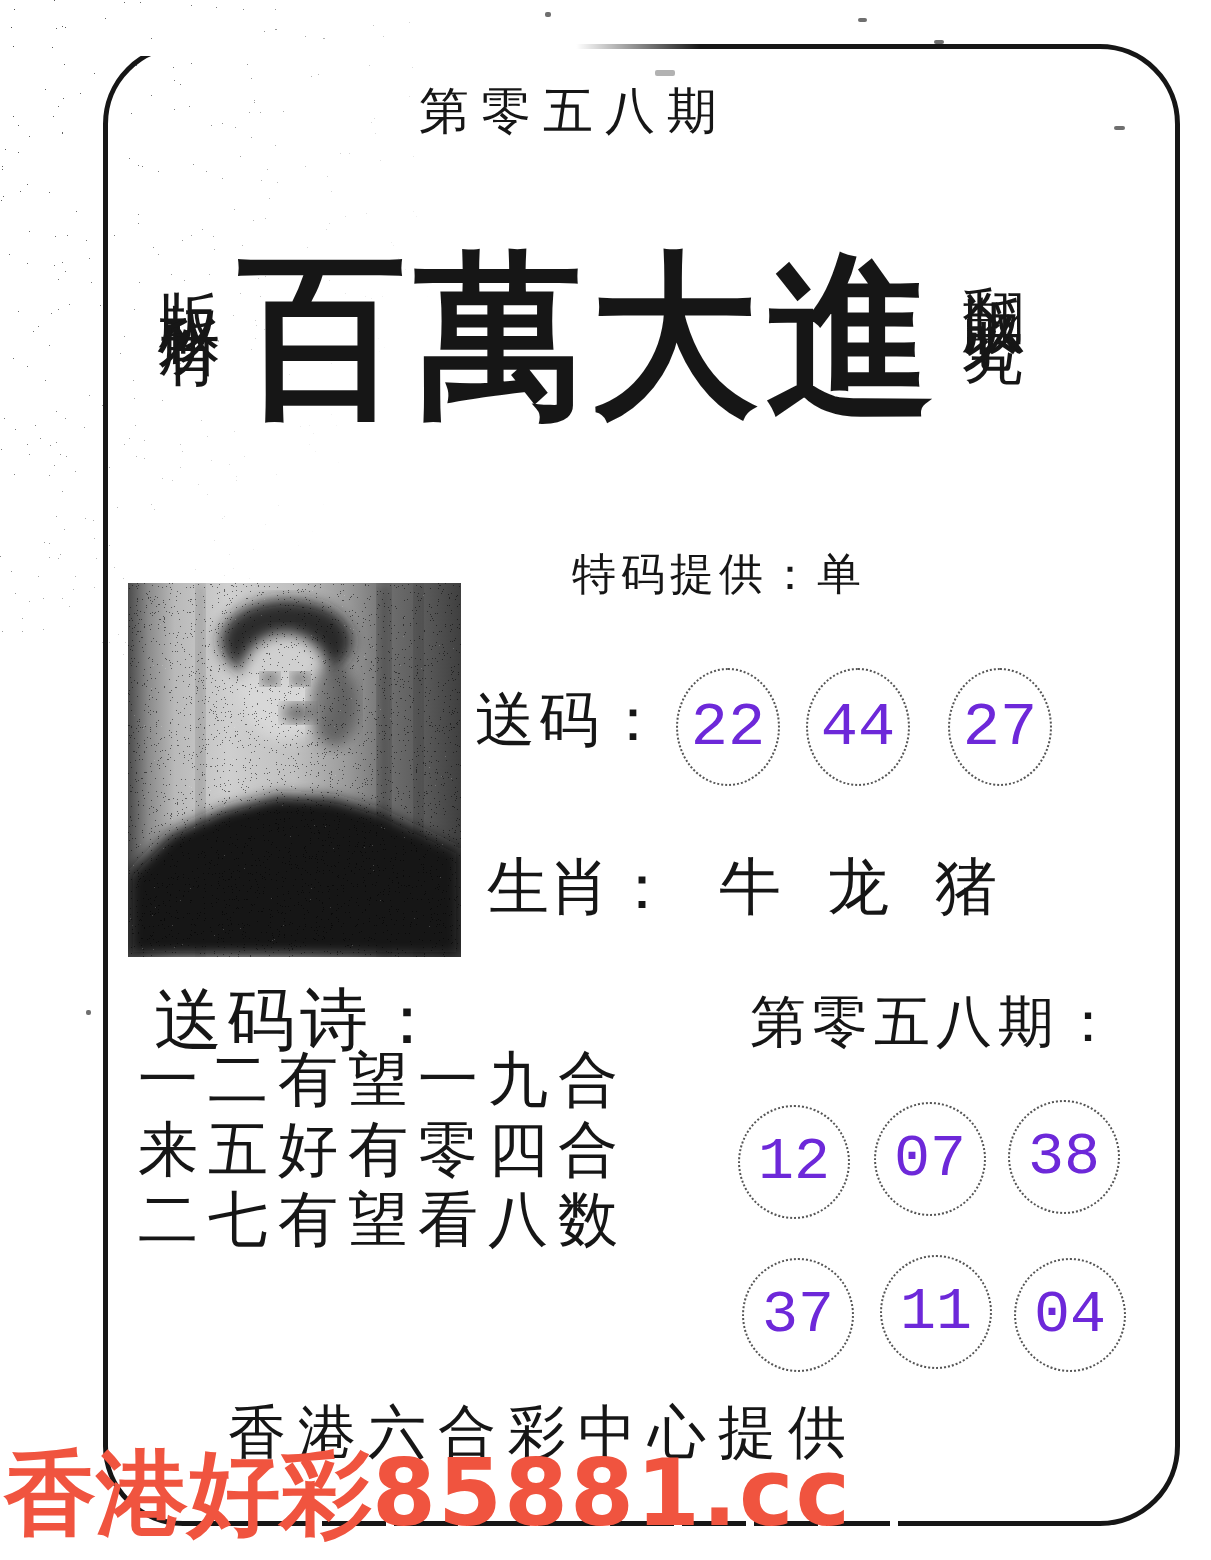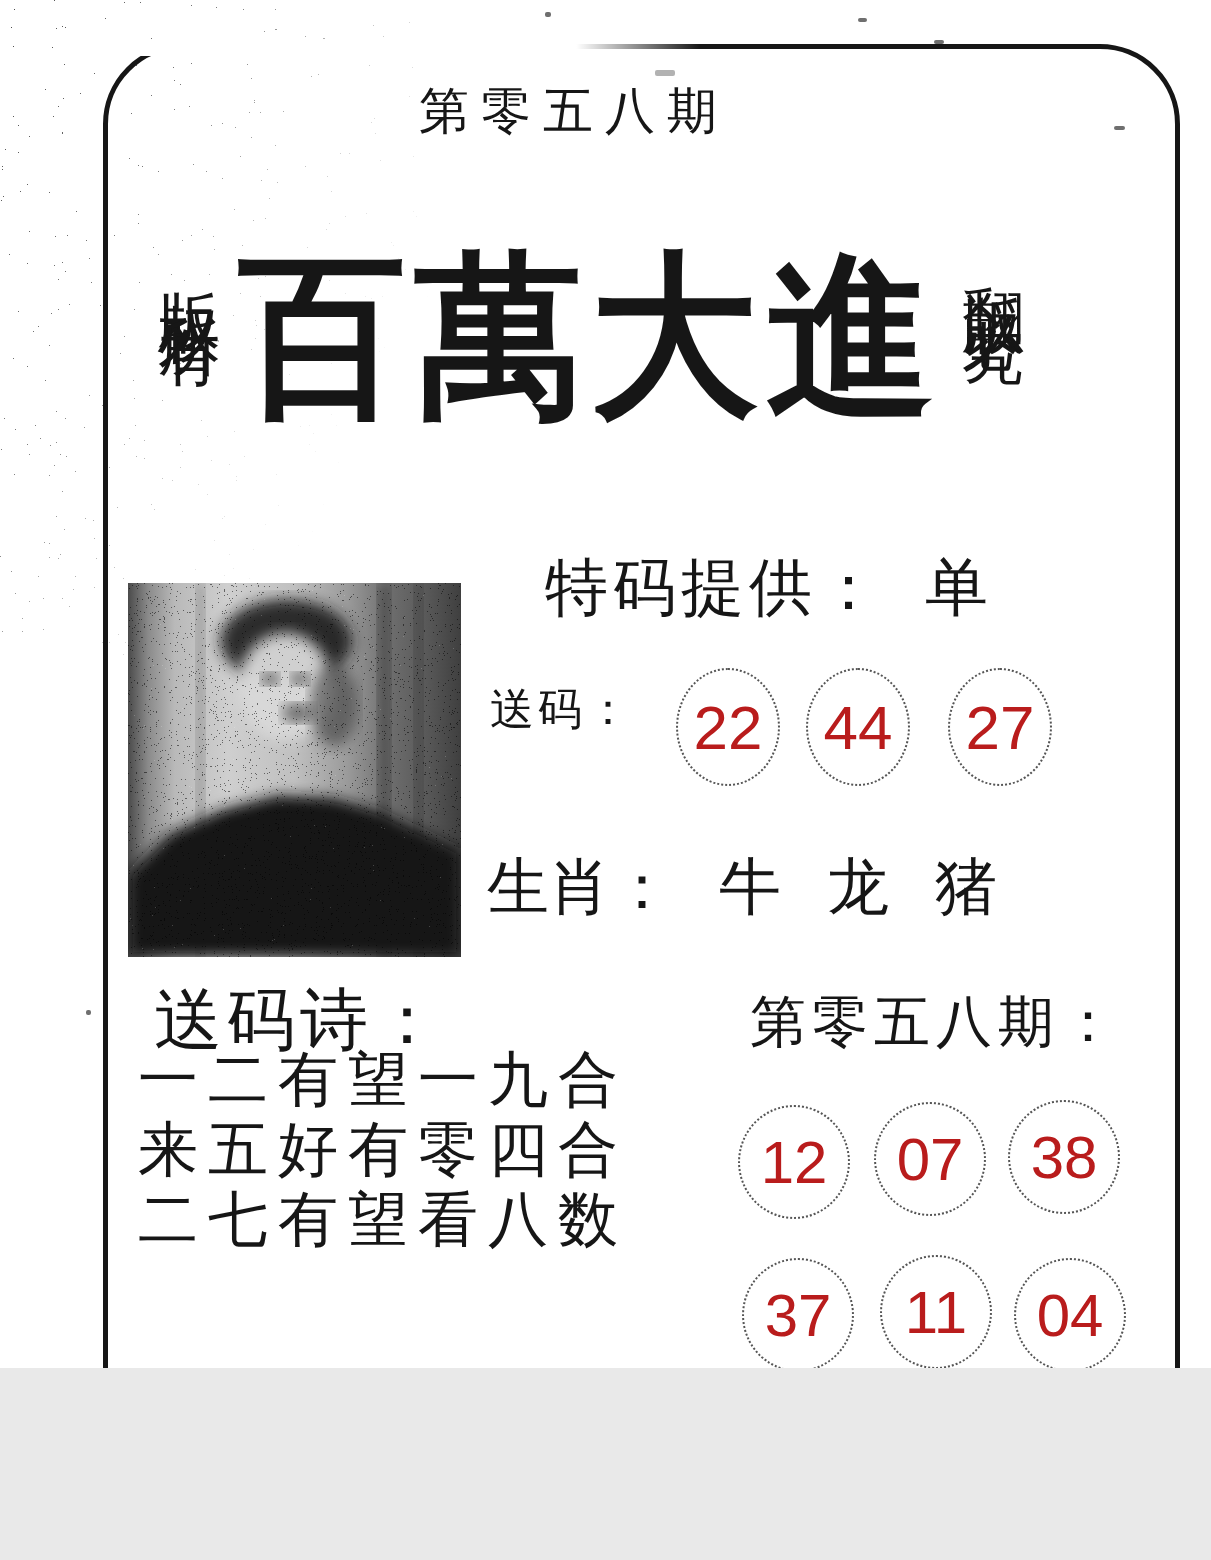--- a/index.html
+++ b/index.html
@@ -1,17 +1,17 @@
 <!DOCTYPE html>
 <html><head>
 <meta charset="utf-8">
 <style>
   html,body { margin:0; padding:0; background:#e9e9e9; }
   .page {
-    position:relative; width:1211px; height:1368px; margin:0 auto;
+    position:relative; width:1211px; height:1560px; margin:0 auto;
     background:#ffffff; overflow:hidden;
     font-family:"Liberation Serif", serif; color:#161616;
   }
   .abs { position:absolute; }
 
   
   .grime {
     left:0; top:0;
     -webkit-mask-image:linear-gradient(115deg, rgba(0,0,0,.95) 0%, rgba(0,0,0,.7) 30%, rgba(0,0,0,.2) 58%, transparent 78%);
     mask-image:linear-gradient(115deg, rgba(0,0,0,.95) 0%, rgba(0,0,0,.7) 30%, rgba(0,0,0,.2) 58%, transparent 78%);
@@ -38,27 +38,27 @@
   .vtext { writing-mode:vertical-rl; text-orientation:upright;
            font-size:62px; letter-spacing:12px; line-height:1; }
   .v-left  { left:158px; top:243px; height:300px; }
   .v-right { left:962px; top:236px; height:300px; }
 
   .title { left:238px; top:244px; width:710px; font-size:168px; font-weight:bold;
            line-height:1.05; letter-spacing:8px; white-space:nowrap;
            transform:scaleY(1.06); transform-origin:top left; }
 
   .row { display:flex; align-items:center; white-space:nowrap; }
-  .special { left:545px; top:545px; font-size:63px; letter-spacing:5px; gap:40px; }
-
-  .songma-label { left:490px; top:680px; font-size:44px; letter-spacing:4px; }
+  .special { left:572px; top:545px; font-size:44px; letter-spacing:5px; }
+
+  .songma-label { left:475px; top:680px; font-size:60px; letter-spacing:4px; }
   .circle {
     position:absolute; border:2px dotted #555; border-radius:50%;
     display:flex; align-items:center; justify-content:center;
-    font-family:Liberation Sans, sans-serif; color:#b91c1c;
+    font-family:Liberation Mono, monospace; color:#6d28d9;
   }
   .c-songma { width:100px; height:114px; top:668px; font-size:62px; }
   .c-lianma { width:108px; height:110px; font-size:60px; }
 
   .zodiac { left:487px; top:845px; font-size:62px; }
   .zodiac .val { margin-left:46px; }
 
   .poem-label { left:154px; top:975px; font-size:68px; letter-spacing:5px;text-align:center; }
   .poem-line  { left:138px; font-size:60px; letter-spacing:10px; white-space:nowrap; }
 

